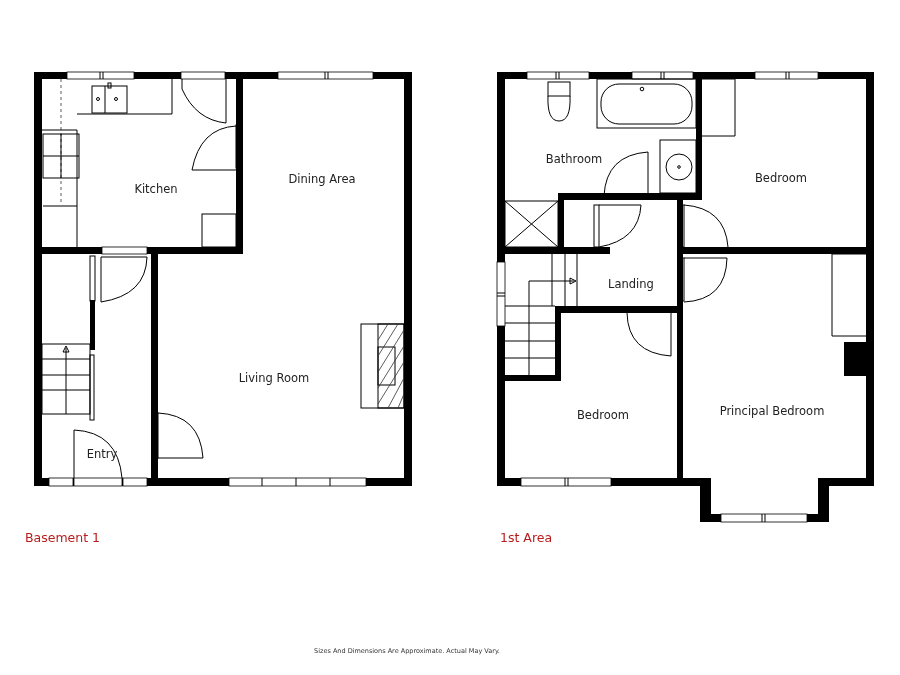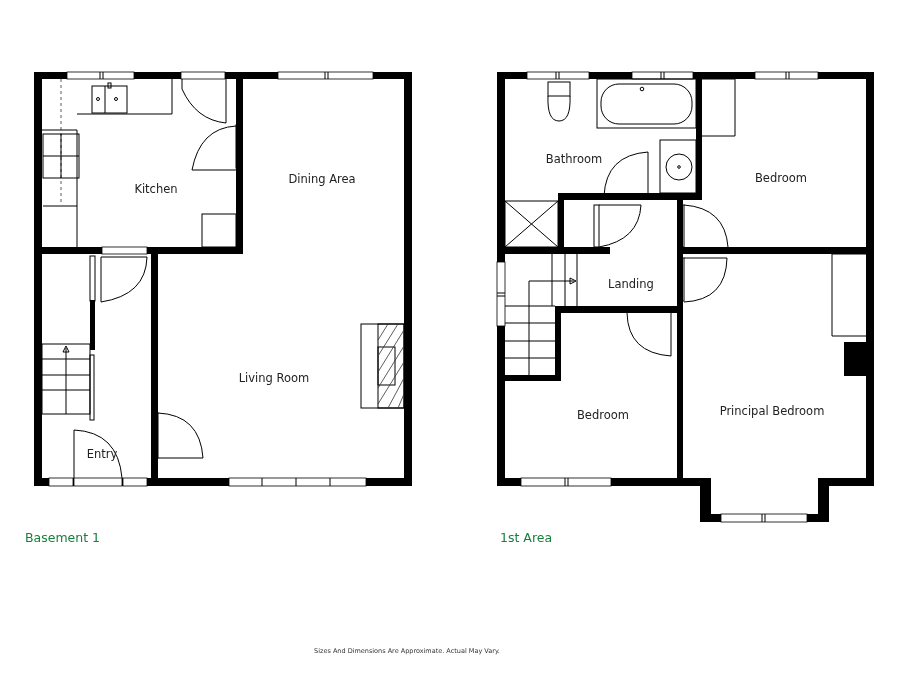--- a/index.html
+++ b/index.html
@@ -3,21 +3,21 @@
   <meta charset="utf-8">
   <style>
     html, body { margin: 0; padding: 0; background: #ffffff; }
     body { width: 900px; height: 675px; position: relative; overflow: hidden; font-family: "DejaVu Sans", sans-serif; }
     svg { position: absolute; left: 0; top: 0; }
     .wall { fill: #000; }
     .thin { fill: none; stroke: #000; stroke-width: 1; }
     .thin-g { fill: none; stroke: #333; stroke-width: 0.8; }
     .win { fill: #fff; stroke: #000; stroke-width: 0.8; }
     .room-label { font-family: "DejaVu Sans", sans-serif; font-size: 11.5px; fill: #222; text-anchor: middle; }
-    .floor-label { position: absolute; font-family: "DejaVu Sans", sans-serif; font-size: 12.5px; color: #15803d; }
+    .floor-label { position: absolute; font-family: "DejaVu Sans", sans-serif; font-size: 12.5px; color: #b91c1c; }
     .disclaimer { position: absolute; left: 0; width: 814px; top: 647px; text-align: center; font-family: "DejaVu Sans", sans-serif; font-size: 6.5px; color: #333; }
   </style>
 </head>
 <body>
 
 <svg width="900" height="675" viewBox="0 0 900 675">
 
   <g>
 
     <rect class="wall" x="34" y="72" width="8" height="414"></rect>

